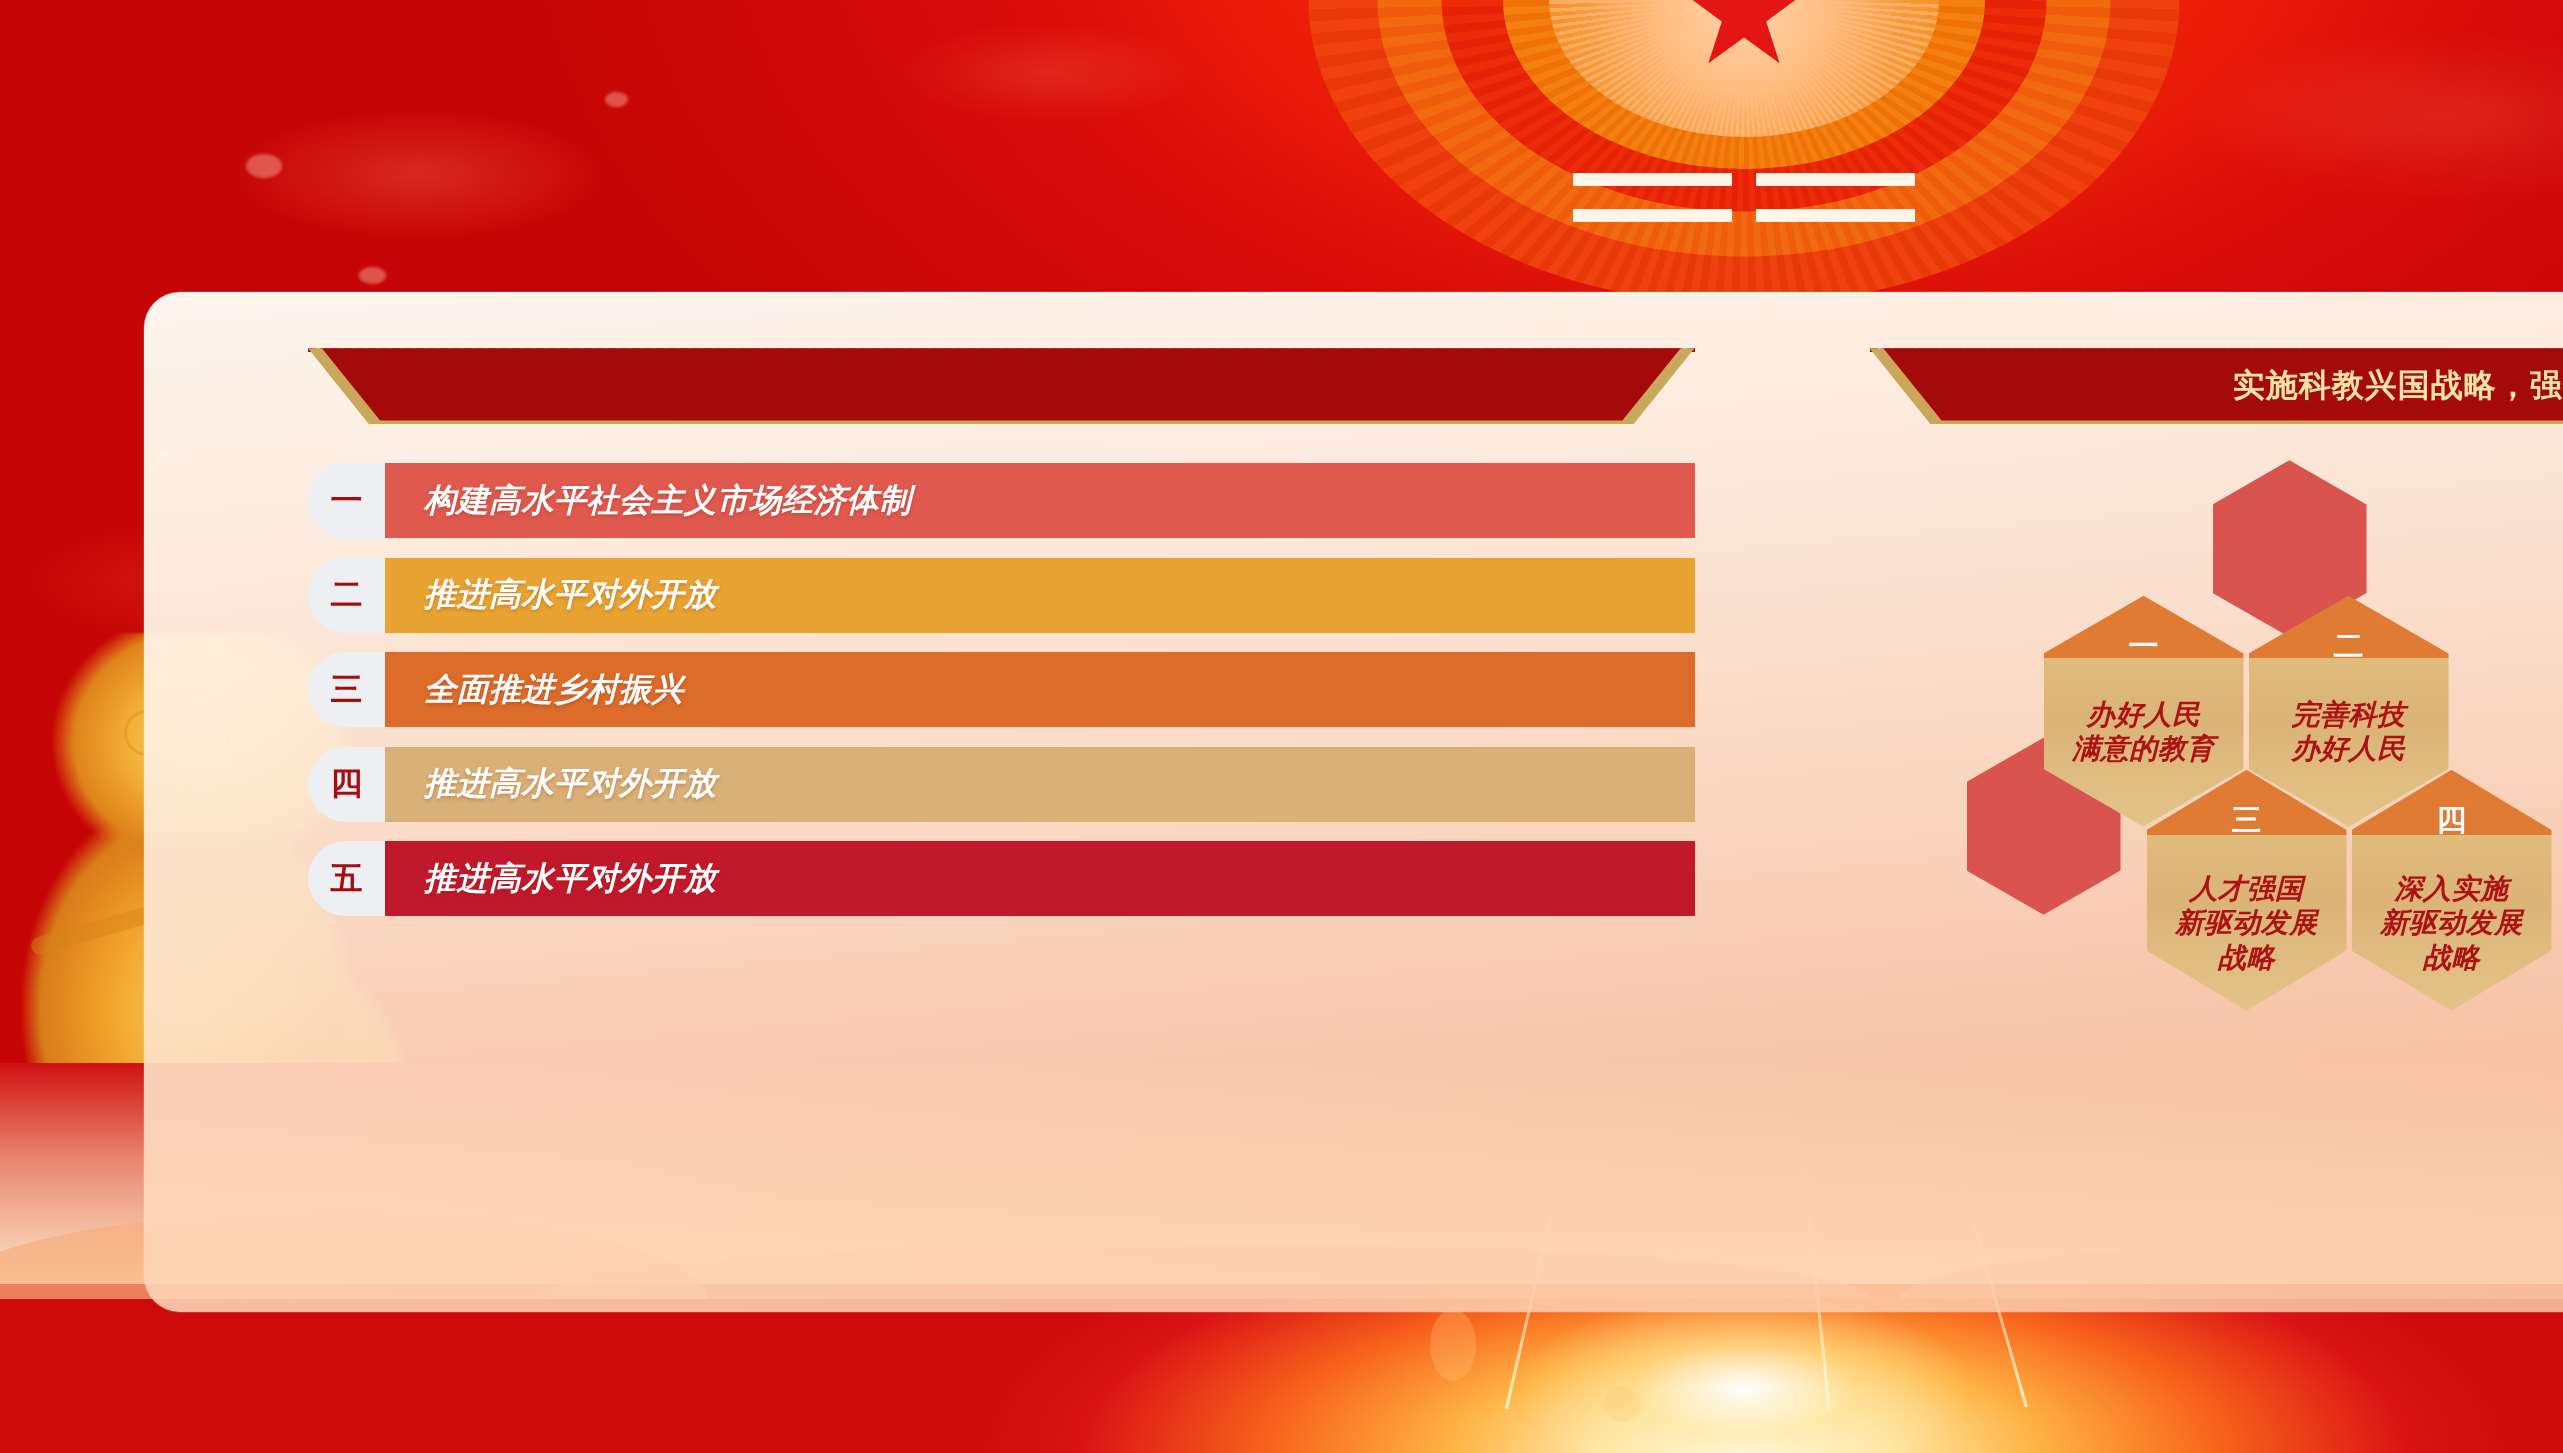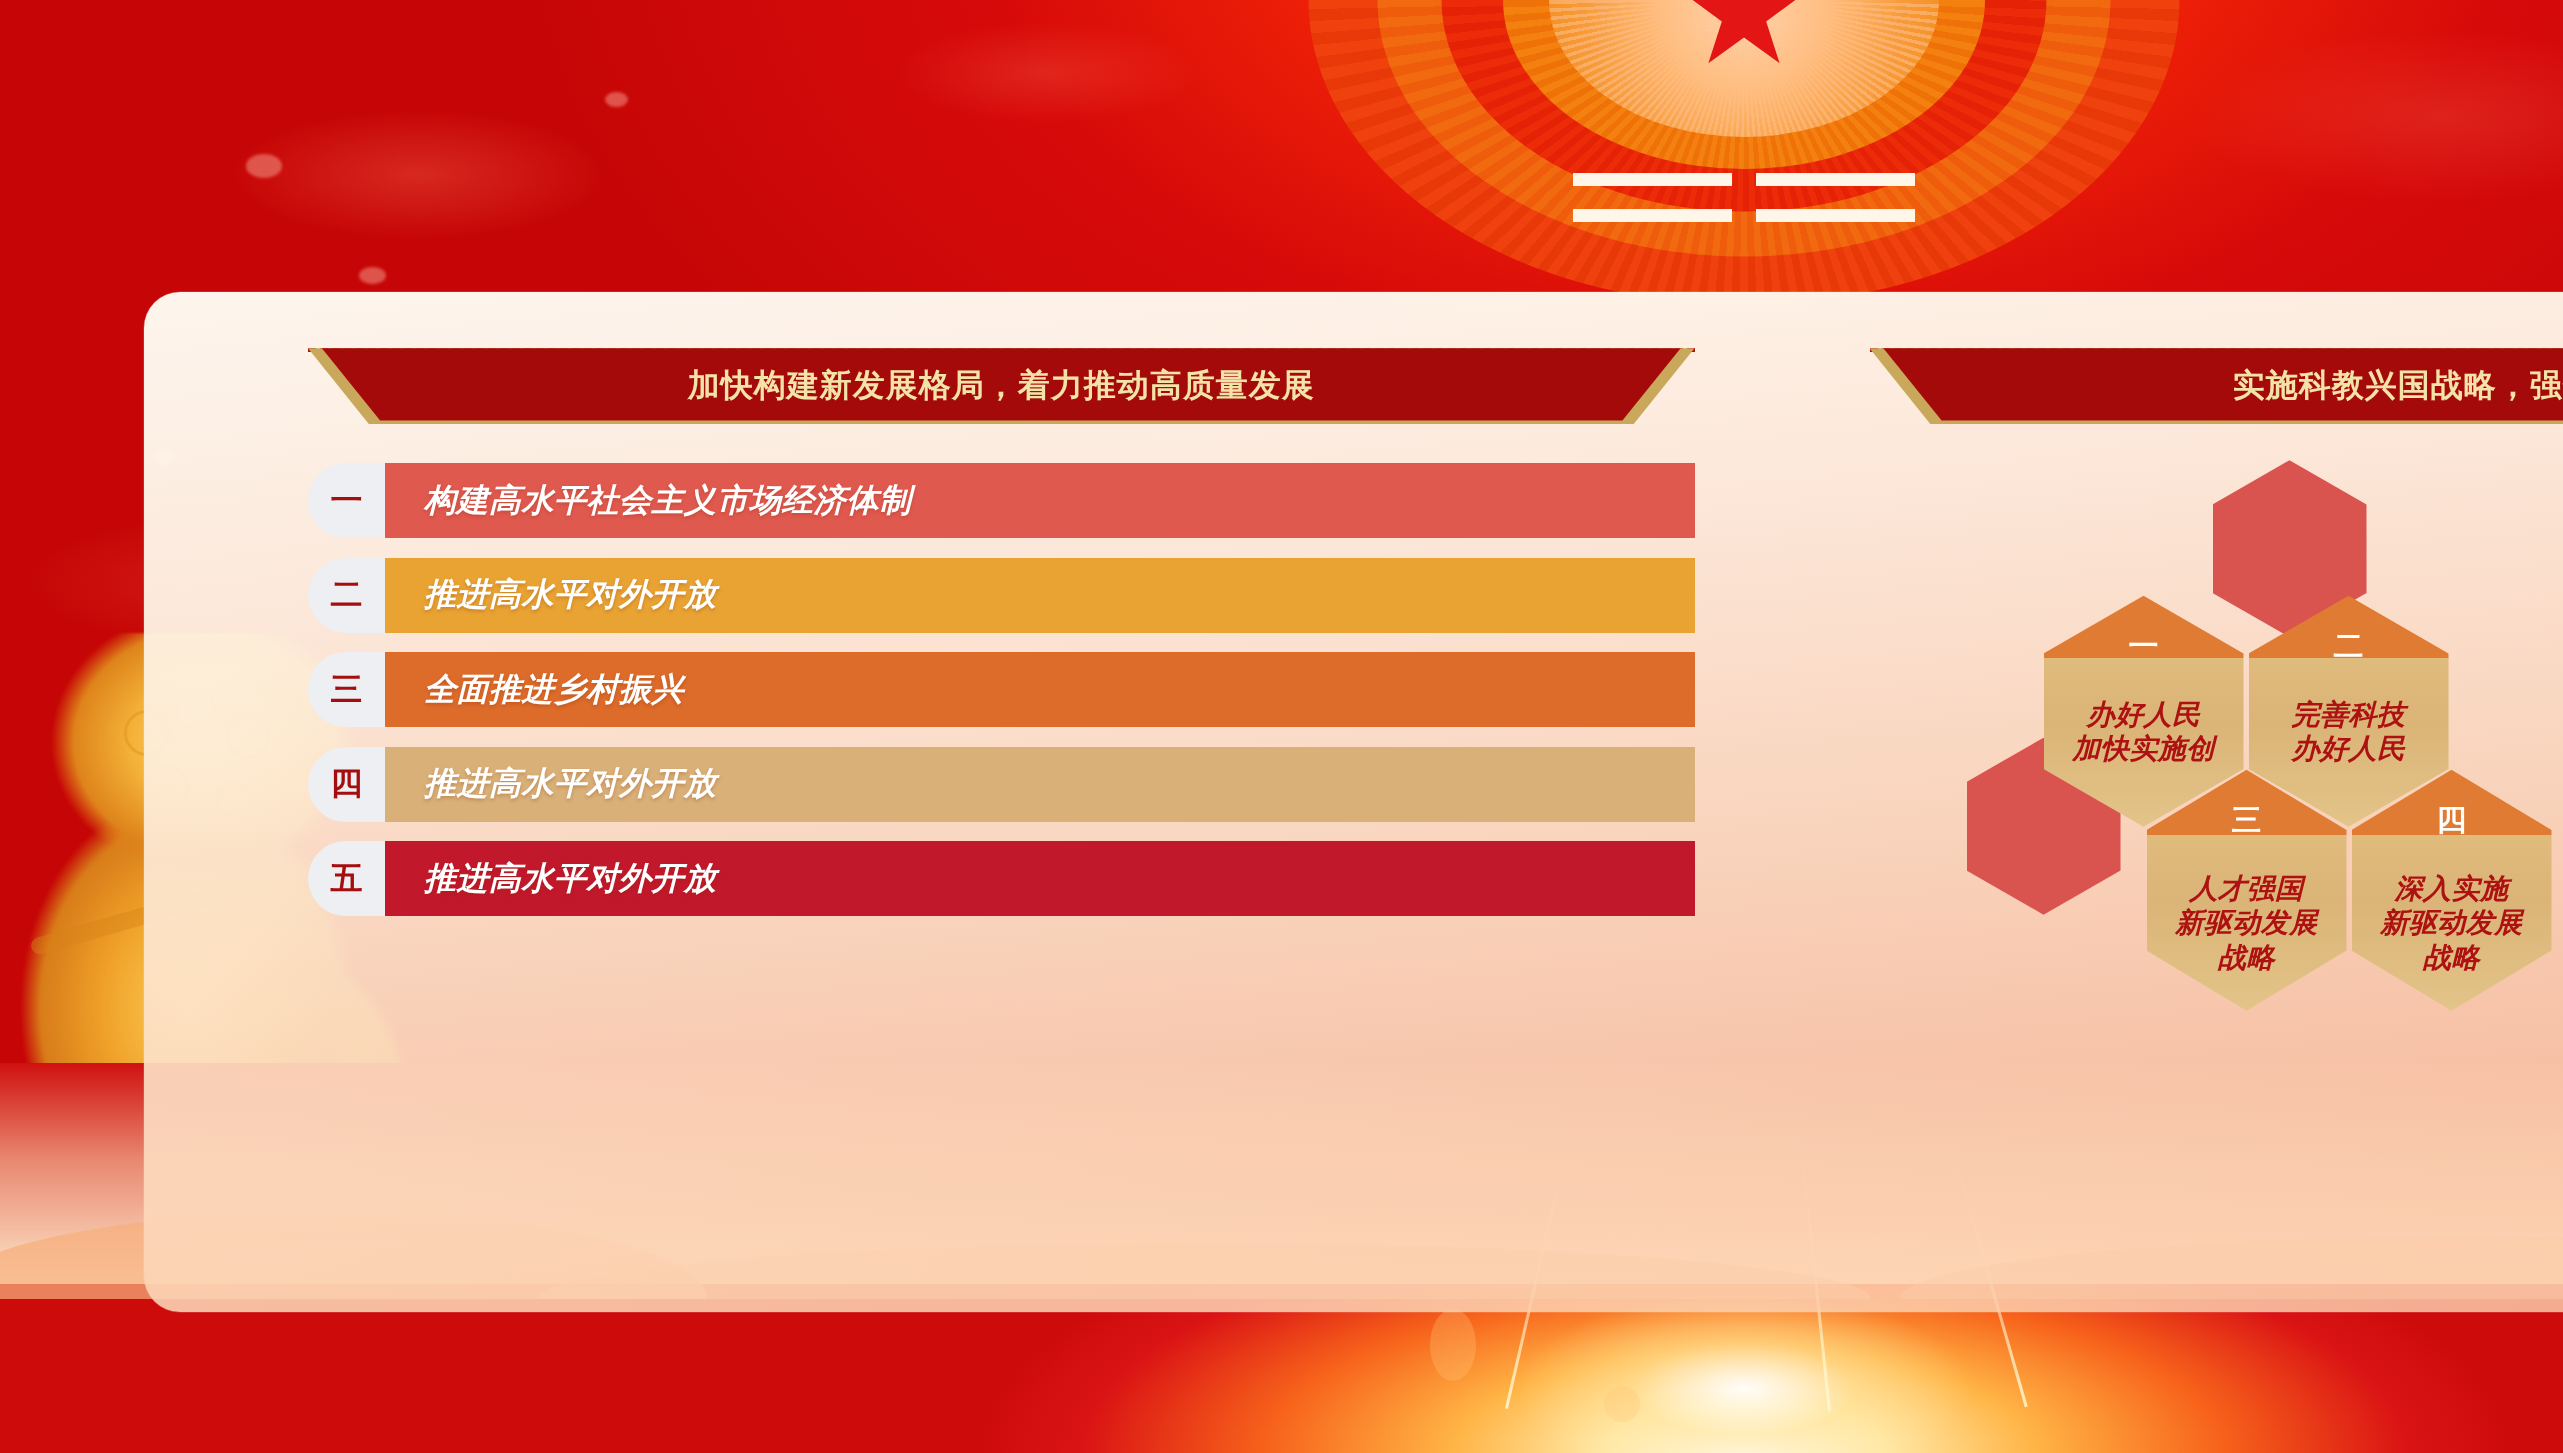--- a/index.html
+++ b/index.html
@@ -279,21 +279,20 @@
 
 <div id="card">
   <div class="card-cols">
 
     <div class="col col-left">
       <div class="sec-head">
         <div class="sec-dash"></div>
         <div class="banner">
           <div class="banner-gold"></div>
           <div class="banner-red"></div>
-          <div class="banner-text">加快构建新发展格局，着力推动高质量发展</div>
         </div>
       </div>
 
       <div id="list">
 
         <div class="row">
           <div class="row-badge">
             <span>一</span>
           </div>
           <div class="row-bar" style="background:#E0594F">
@@ -353,21 +352,21 @@
       <div id="hex-wrap">
 
         <div class="hex hex-plain" style="left:343px;top:18.5px;width:154px;height:177px;"></div>
 
         <div class="hex hex-plain" style="left:97px;top:296px;width:154px;height:177px;"></div>
 
         <div class="hex hex-card" style="left:174px;top:154px;width:200px;height:231px;">
           <div class="hex-num">一</div>
           <div class="hex-label">
               <div>办好人民</div>
-              <div>加快实施创</div>
+              <div>满意的教育</div>
             </div>
         </div>
 
         <div class="hex hex-card" style="left:379px;top:154px;width:200px;height:231px;">
           <div class="hex-num">二</div>
           <div class="hex-label">
               <div>完善科技</div>
               <div>办好人民</div>
             </div>
         </div>

